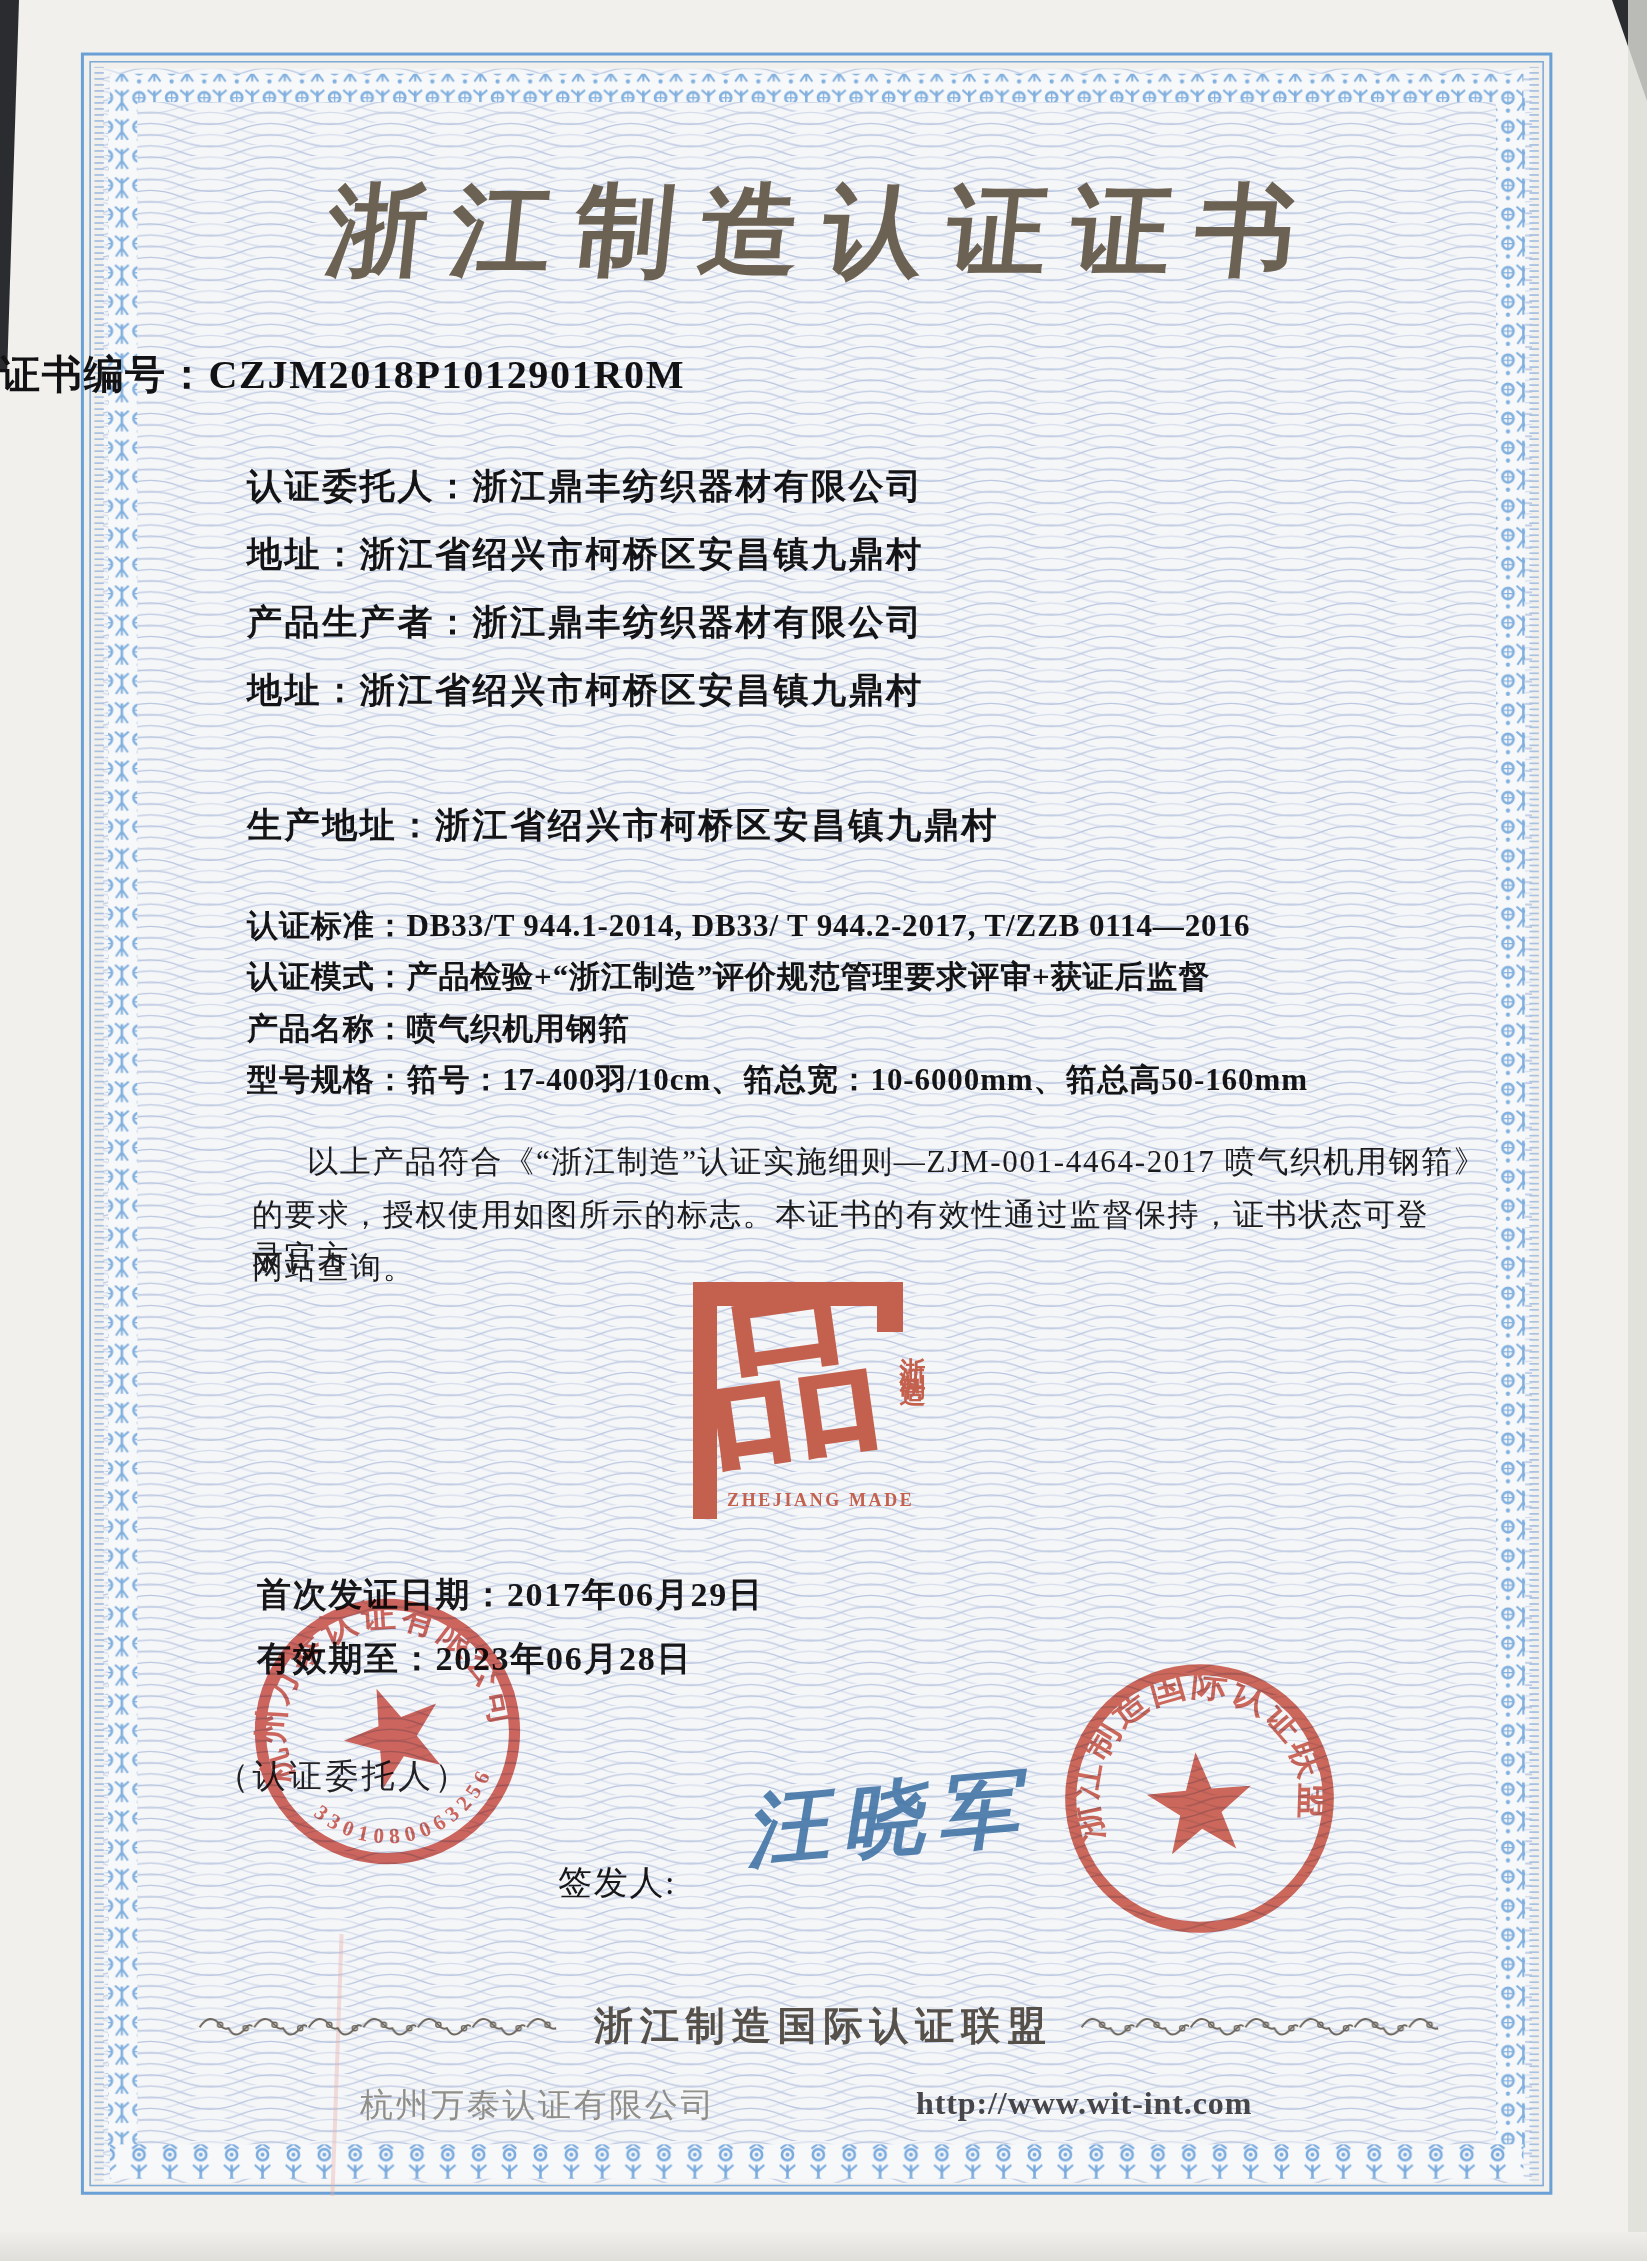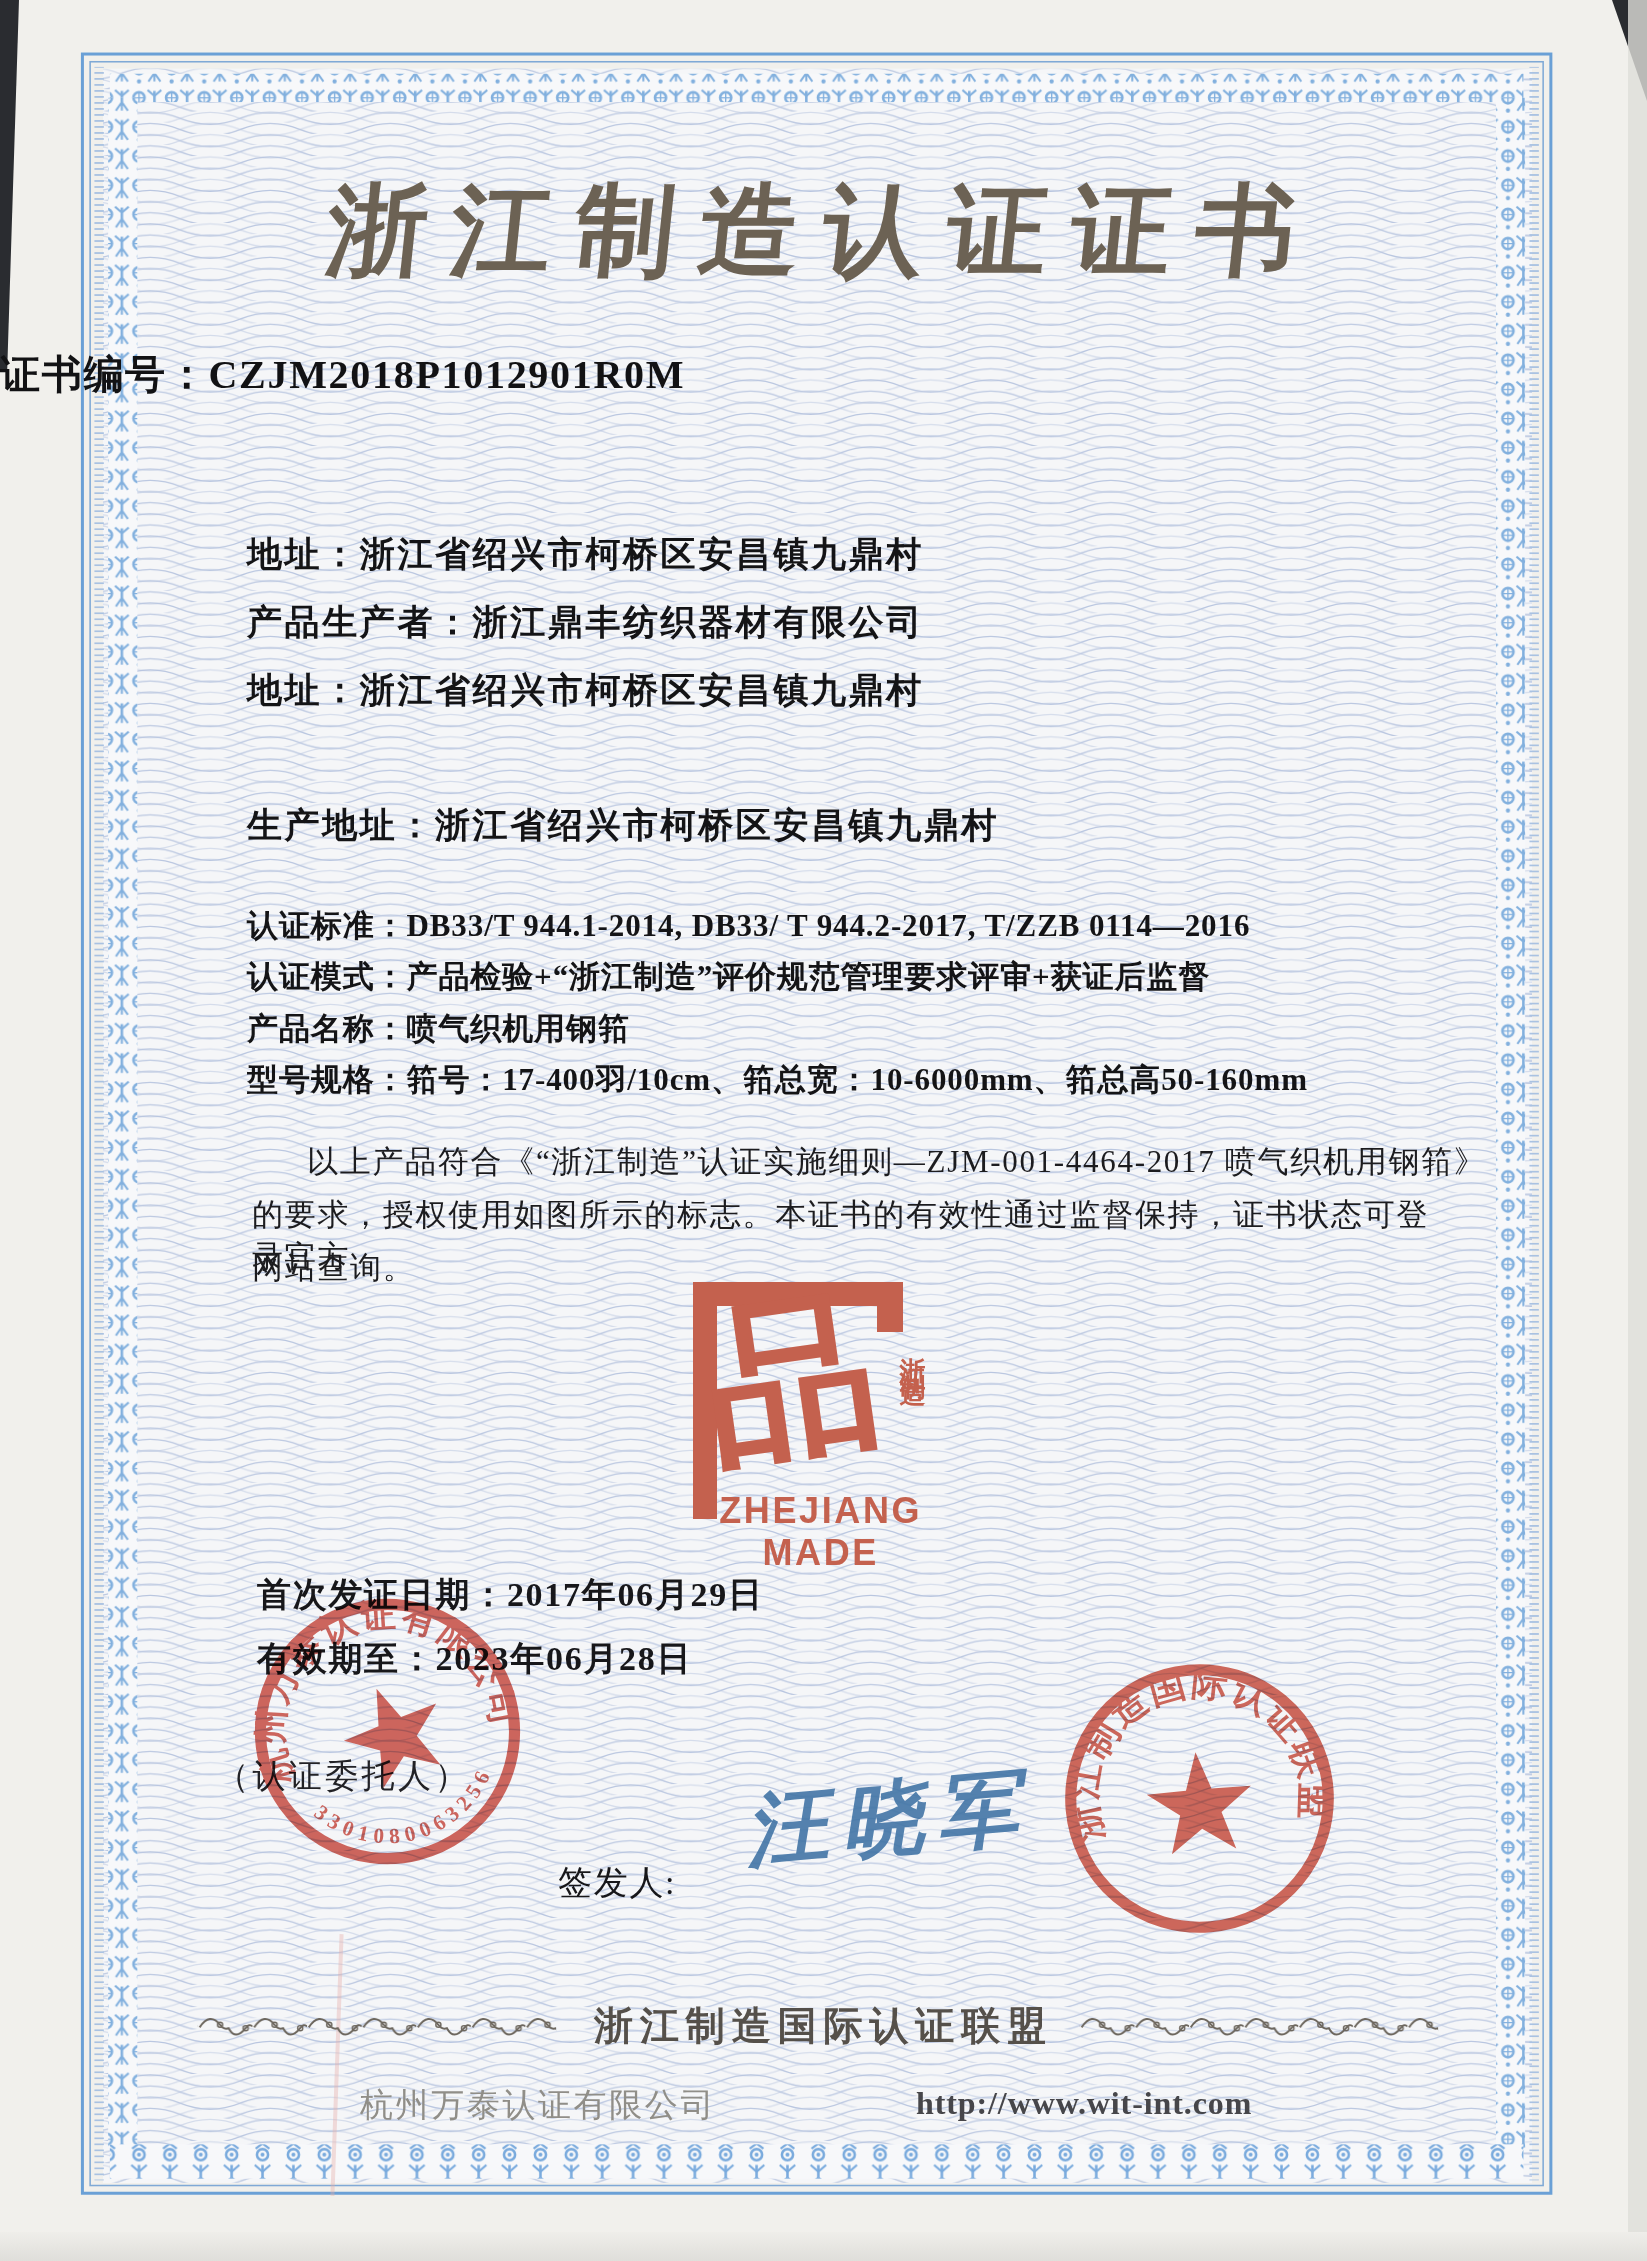--- a/index.html
+++ b/index.html
@@ -29,23 +29,23 @@
 
   
   .logo{left:693px;top:1282px;width:250px;height:237px;}
   .logo .bar-left{position:absolute;left:0;top:0;width:24px;height:237px;background:#c4614e;}
   .logo .bar-top{position:absolute;left:0;top:0;width:209px;height:24px;background:#c4614e;}
   .logo .bar-stub{position:absolute;left:184px;top:0;width:26px;height:50px;background:#c4614e;}
   .logo .mark{position:absolute;left:12px;top:12px;font-size:172px;line-height:1;
               font-weight:bold;color:#c4614e;transform:rotate(-8deg);}
   .logo .side{position:absolute;left:202px;top:55px;writing-mode:vertical-rl;font-size:26px;
               font-weight:bold;letter-spacing:7.7px;color:#c4614e;}
-  .logo .cap{position:absolute;left:13.7px;top:208px;width:228px;text-align:center;font-size:36px;
+  .logo .cap{position:absolute;left:13.7px;top:208px;width:228px;text-align:center;font-size:18px;
              font-weight:bold;letter-spacing:2.6px;color:#c4614e;
-             font-family:Liberation Sans, sans-serif;}
+             font-family:Liberation Serif, serif;}
 
   .dateline{left:221px;width:772px;font-size:34px;font-weight:bold;letter-spacing:1.7px;color:#17171a;margin-left:36px;}
   .sealnote{left:216px;top:1754px;font-size:33px;letter-spacing:3.4px;color:#222226;}
   .signer{left:558px;top:1860px;font-size:34px;letter-spacing:1.7px;color:#17171a;}
   .signature{left:745px;top:1765px;font-size:82px;font-style:italic;font-weight:bold;
              color:#3e72a4;opacity:.88;letter-spacing:13.7px;transform:rotate(-5deg);}
 
   .stamp{width:309px;height:309px;mix-blend-mode:multiply;opacity:.88;}
   .stamp-left{left:233px;top:1577px;transform:rotate(-14deg);}
   .stamp-right{left:1045px;top:1644px;transform:rotate(-5deg);}
@@ -116,20 +116,21 @@
 
   <div class="abs scan-tl"></div>
   <div class="abs scan-tr"></div>
   <div class="abs scan-right"></div>
   <div class="abs paper-bottom"></div>
   <div class="abs crease"></div>
 
   <div class="abs title">浙江制造认证证书</div>
   <div class="abs certno">证书编号：CZJM2018P1012901R0M</div>
 
+  <div class="abs fieldline" style="top:463px">认证委托人：浙江鼎丰纺织器材有限公司</div>
   <div class="abs fieldline" style="top:531px">地址：浙江省绍兴市柯桥区安昌镇九鼎村</div>
   <div class="abs fieldline" style="top:599px">产品生产者：浙江鼎丰纺织器材有限公司</div>
   <div class="abs fieldline" style="top:667px">地址：浙江省绍兴市柯桥区安昌镇九鼎村</div>
   <div class="abs fieldline" style="top:802px">生产地址：浙江省绍兴市柯桥区安昌镇九鼎村</div>
 
   <div class="abs specline" style="top:905px">认证标准：DB33/T 944.1-2014, DB33/ T 944.2-2017, T/ZZB 0114—2016</div>
   <div class="abs specline" style="top:956px">认证模式：产品检验+“浙江制造”评价规范管理要求评审+获证后监督</div>
   <div class="abs specline" style="top:1008px">产品名称：喷气织机用钢筘</div>
   <div class="abs specline" style="top:1059px">型号规格：筘号：17-400羽/10cm、筘总宽：10-6000mm、筘总高50-160mm</div>
 

